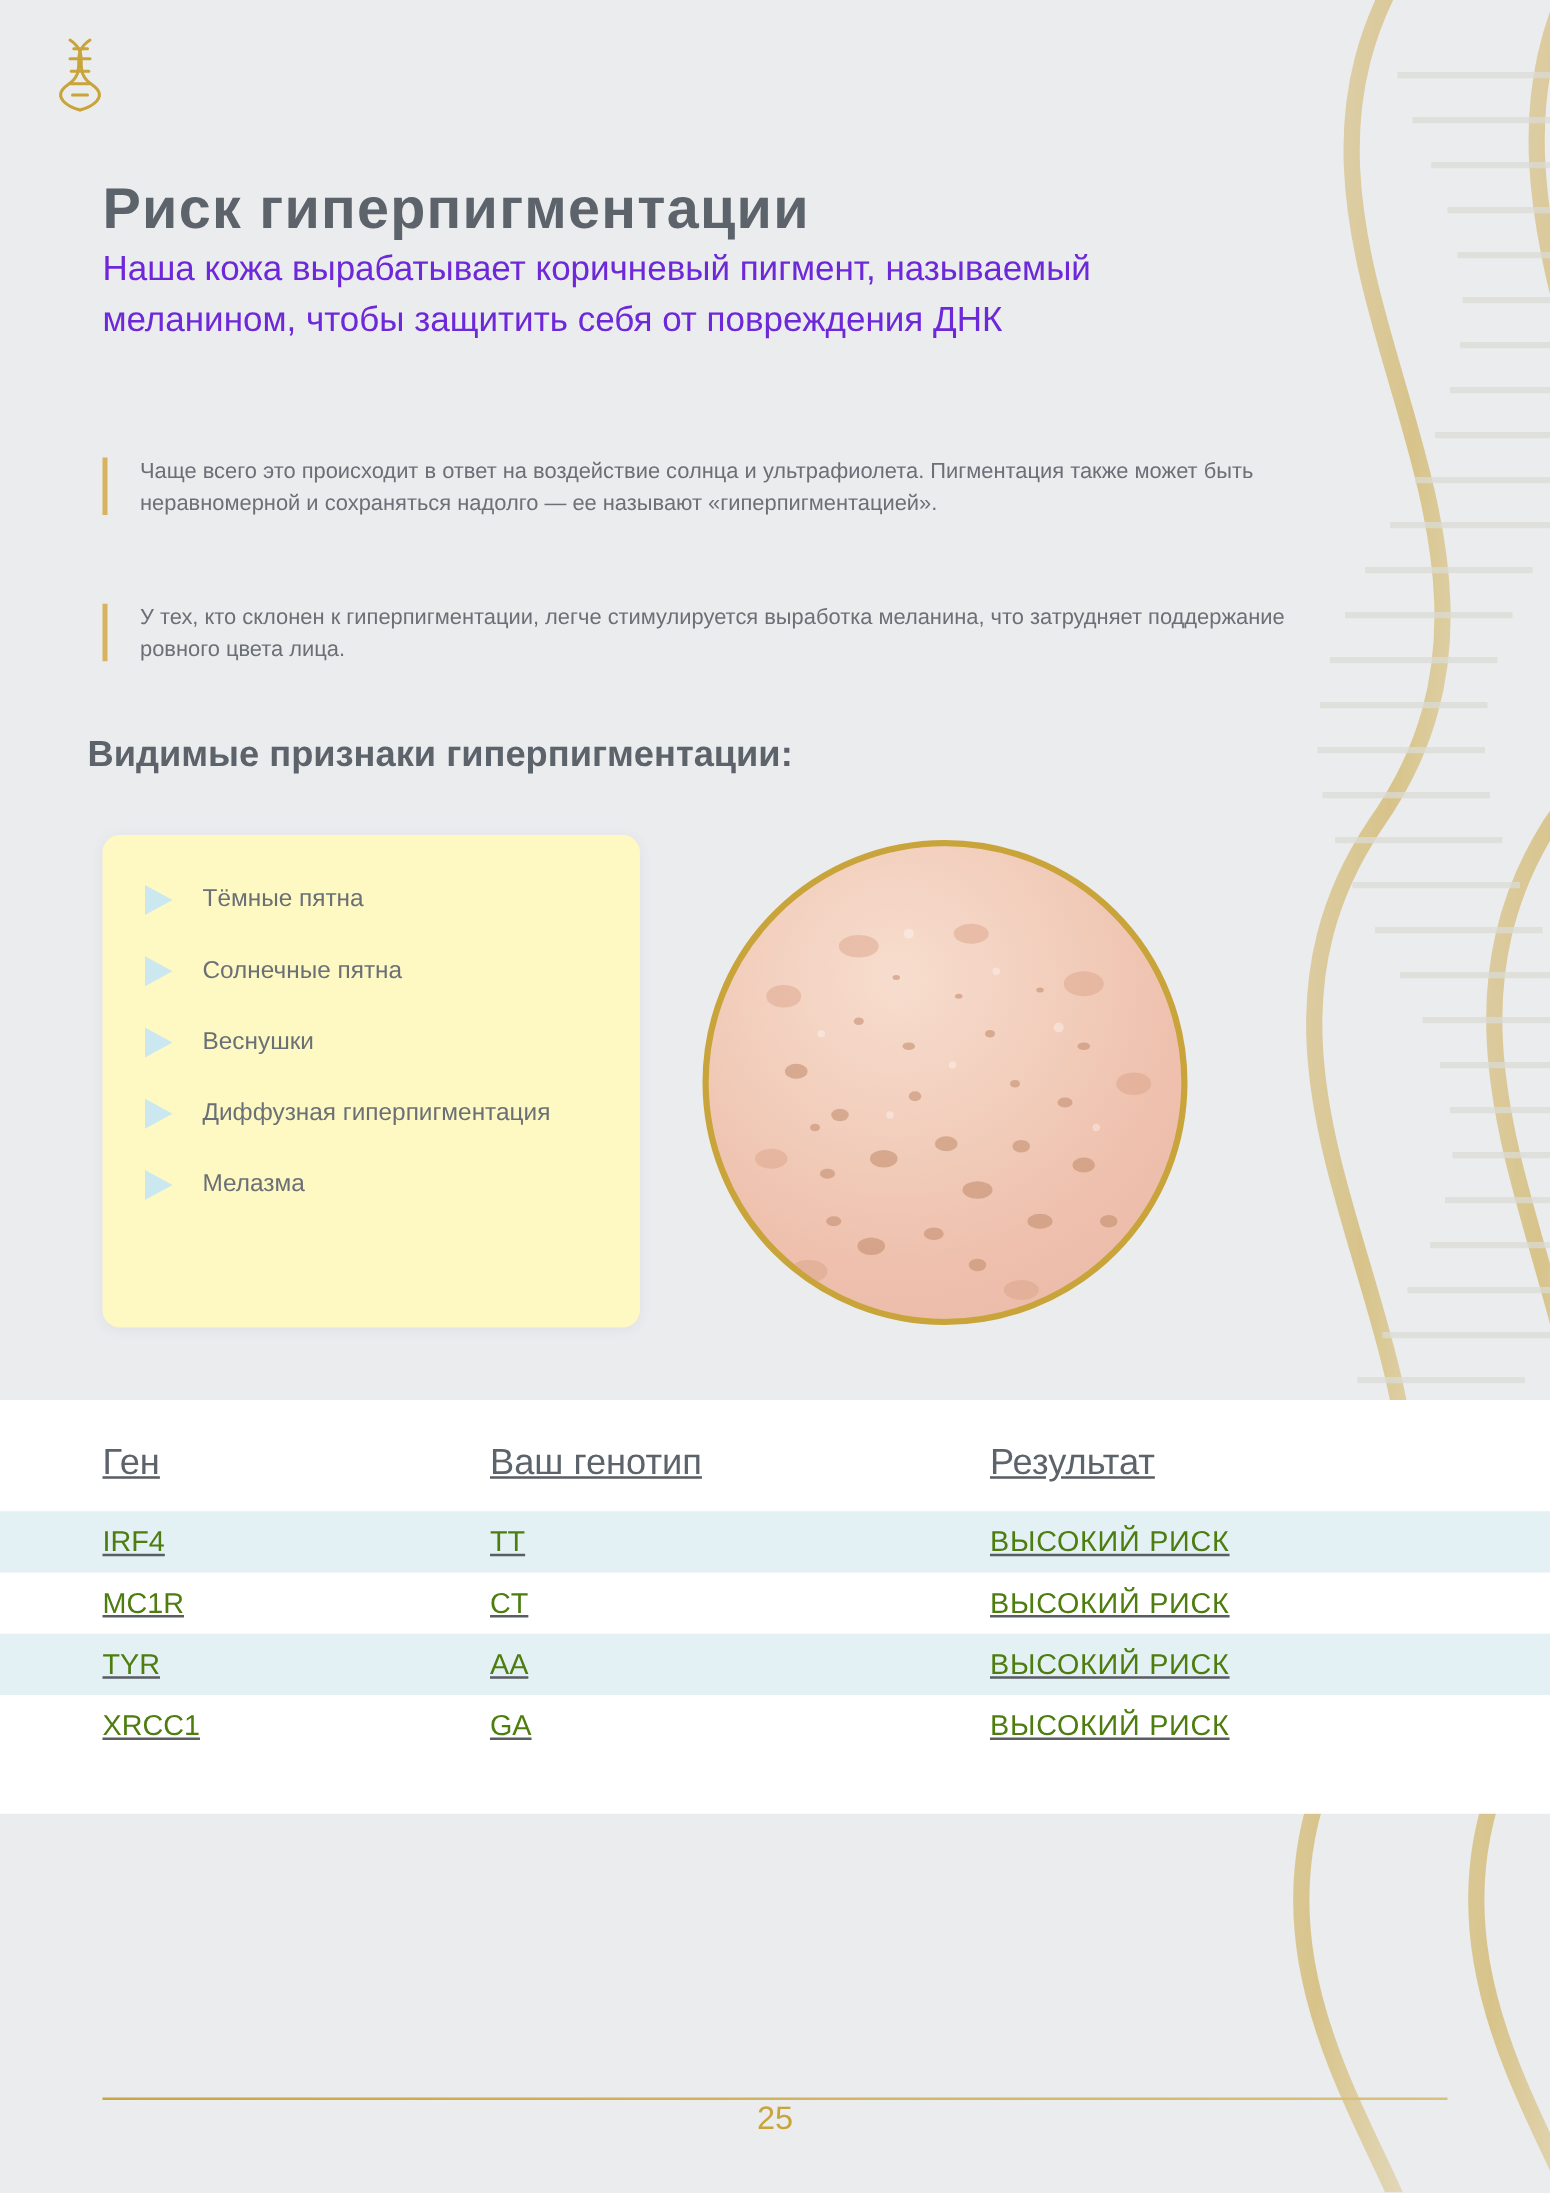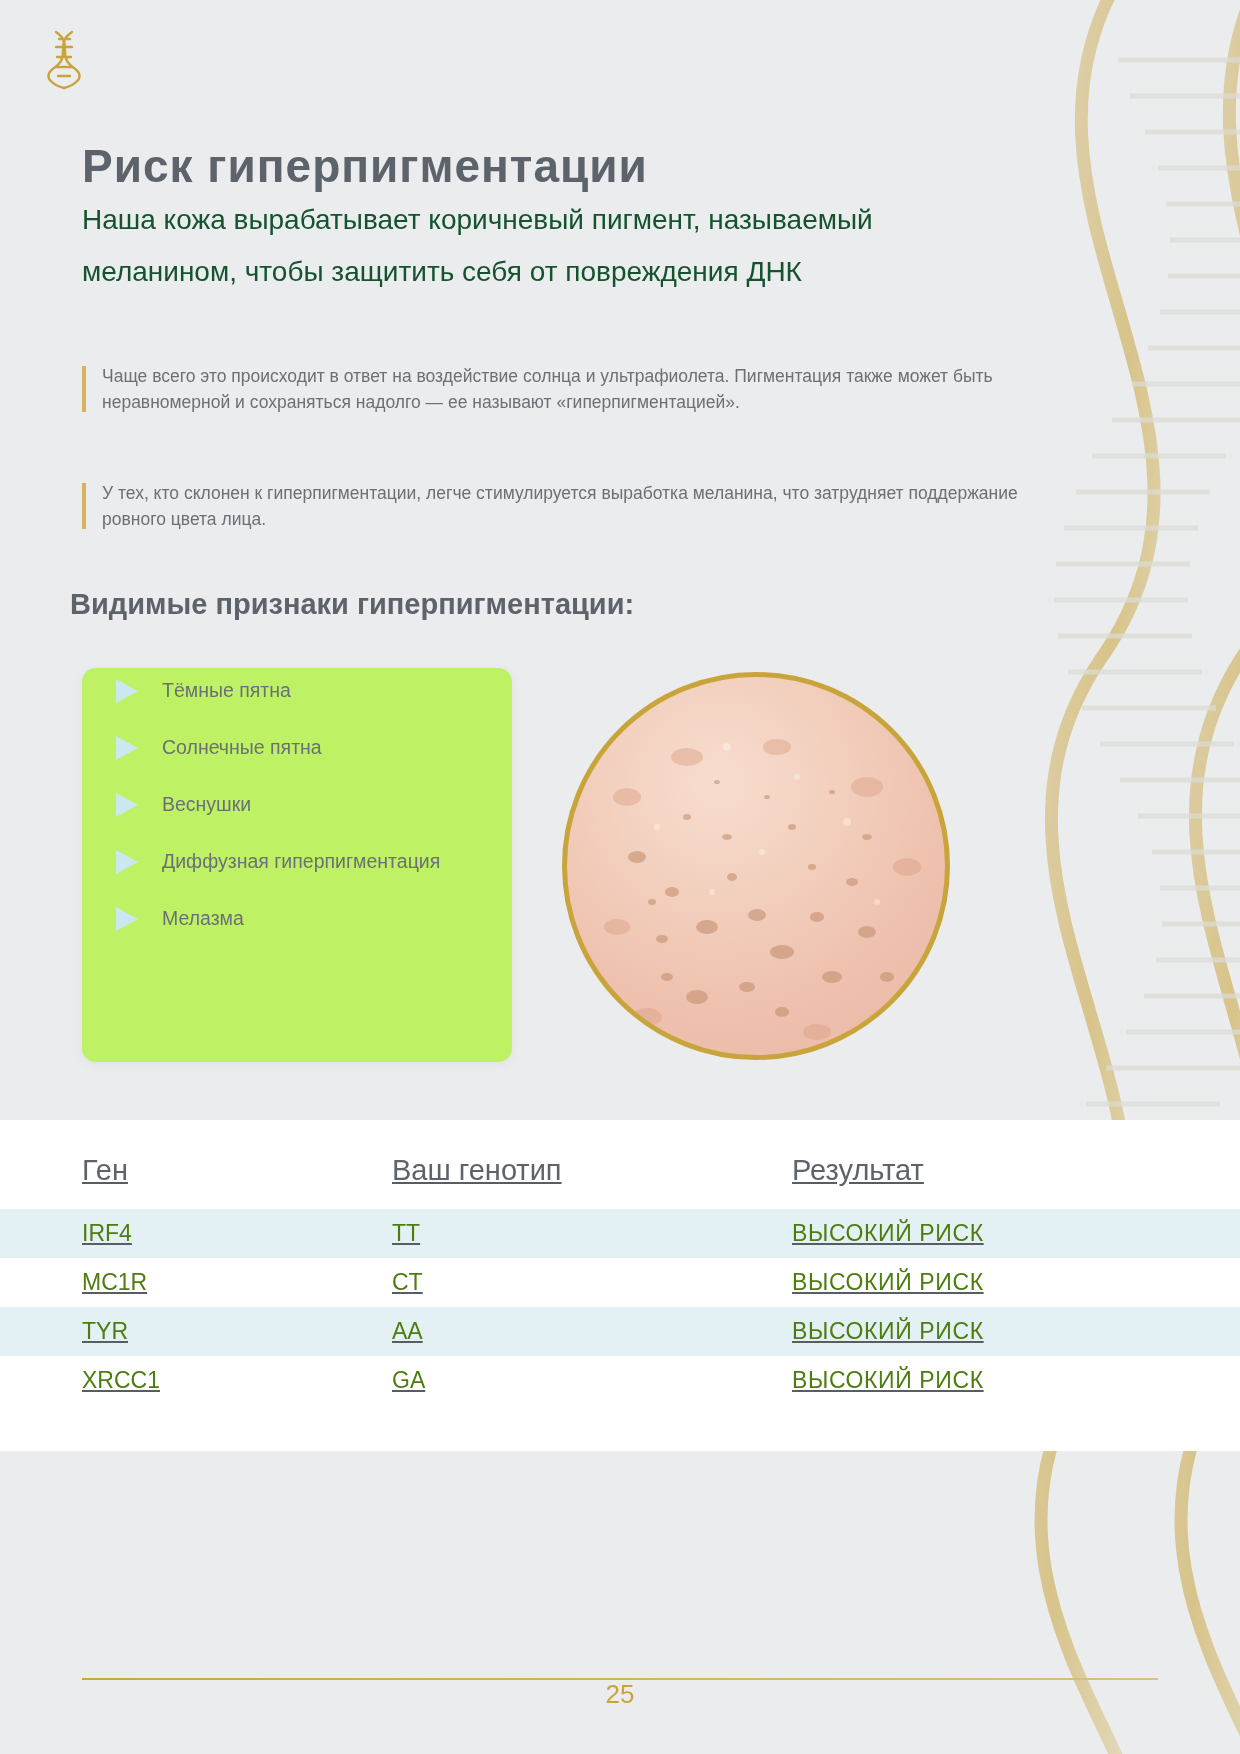--- a/index.html
+++ b/index.html
@@ -48,29 +48,29 @@
     color: #5d636b;
     white-space: nowrap;
   }
   .page-subtitle {
     position: absolute;
     top: 194px;
     left: 82px;
     width: 880px;
     font-size: 28px;
     font-weight: 300;
-    line-height: 52px;
-    color: #14532d;
+    line-height: 41px;
+    color: #6d28d9;
   }
 
   
   .note {
     position: absolute;
     left: 82px;
-    padding-left: 20px;
+    padding-left: 30px;
     width: 920px;
     font-size: 17.5px;
     font-weight: 300;
     line-height: 26px;
     color: #6b7076;
   }
   .note::before {
     content: "";
     position: absolute;
     left: 0;
@@ -93,24 +93,24 @@
     color: #5d636b;
   }
 
   
   .signs-card {
     position: absolute;
     top: 668px;
     left: 82px;
     width: 430px;
     height: 394px;
-    background: #bef264;
+    background: #fef9c3;
     border-radius: 14px;
     box-shadow: 0 2px 10px rgba(80, 90, 110, 0.07);
-    padding: 8px 0 0 0;
+    padding: 37px 0 0 0;
     box-sizing: border-box;
   }
   .sign-row {
     display: flex;
     align-items: flex-start;
     padding: 0 0 0 34px;
     margin-bottom: 28px;
   }
   .sign-row:last-child { margin-bottom: 0; }
   .sign-arrow {

